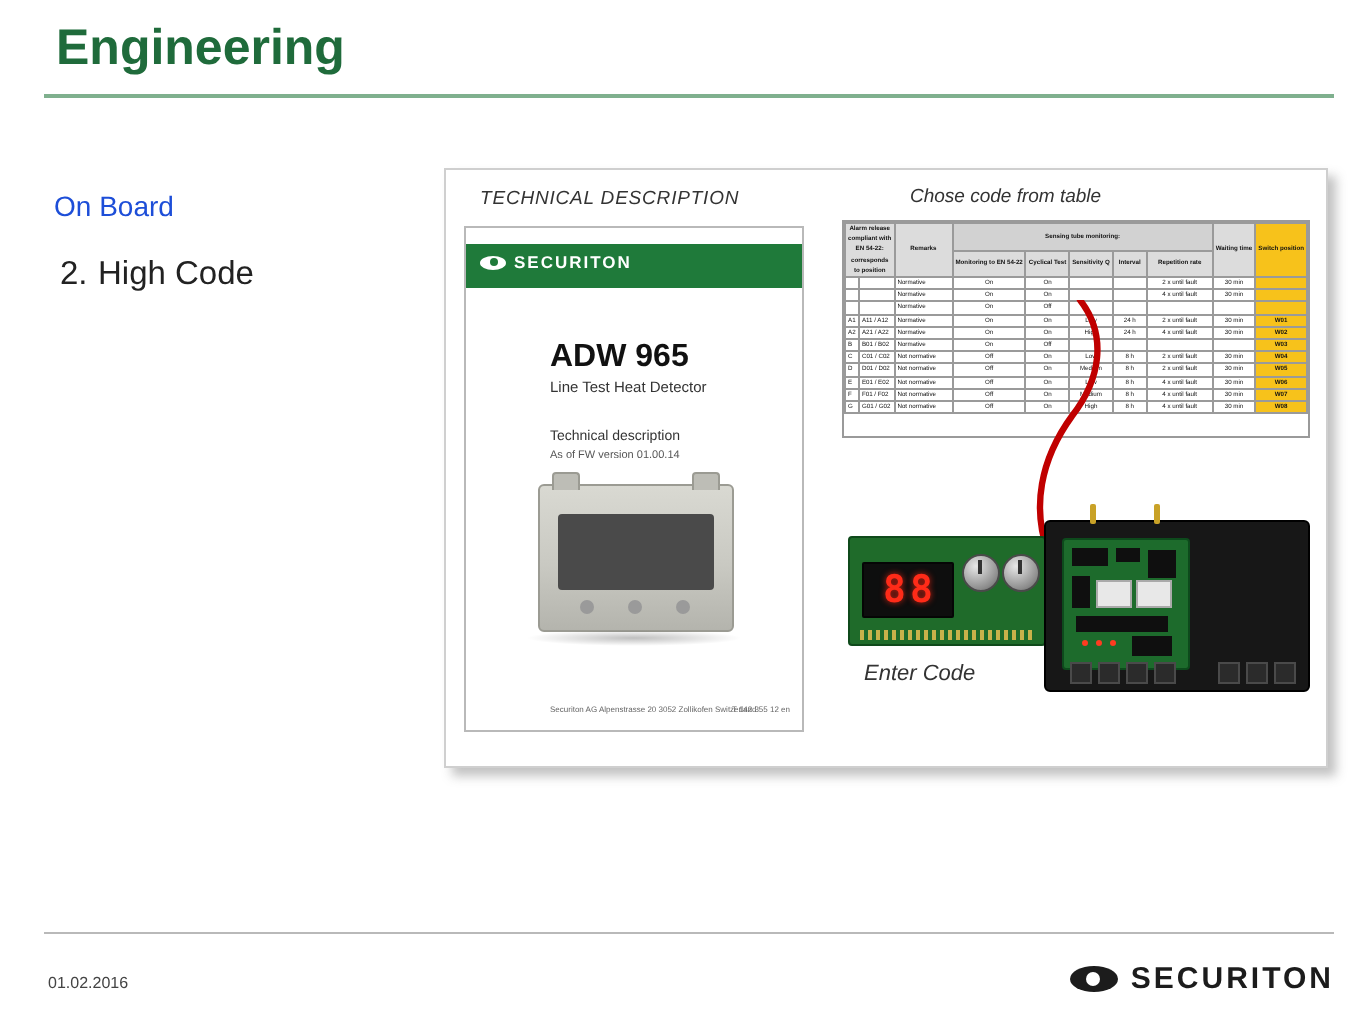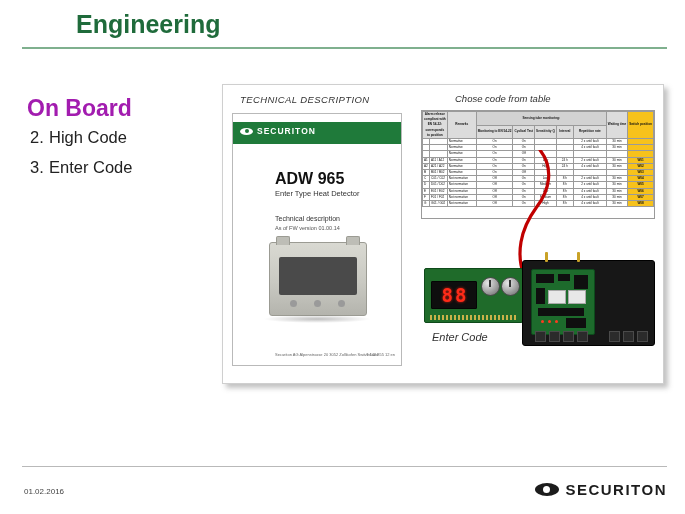--- a/index.html
+++ b/index.html
@@ -11,36 +11,35 @@
     position:relative;
   }
   
   #header{
     position:absolute;left:0;top:0;width:685px;height:52px;
   }
   #header-title{
     position:absolute;left:28px;top:10px;
     font-size:25px;font-weight:bold;color:#1f6b3b;
     letter-spacing:0px;
-    margin-left:48px;
   }
   #header-subtitle{
     position:absolute;right:14px;top:10px;
     font-size:25px;color:#3d8f5d;
     font-weight:normal;
   }
   #header-subtitle .ital{font-style:italic;font-weight:bold;}
   #header-rule{
     position:absolute;left:22px;top:47px;width:645px;height:2px;
     background:#7fb08e;
   }
   
   #onboard-title{
     position:absolute;left:27px;top:95px;
-    font-size:23px;font-weight:bold;color:#a21caf;
+    font-size:14px;font-weight:normal;color:#1d4ed8;
   }
   #steps{
     position:absolute;left:30px;top:128px;
     font-size:16.5px;color:#222222;
   }
   #steps .step{
     margin-bottom:11px;
     white-space:nowrap;
   }
   #steps .num{display:inline-block;width:19px;}
@@ -222,40 +221,37 @@
 <div id="header">
   <div id="header-title">Engineering</div>
   <div id="header-rule"></div>
 </div>
 
 <div id="onboard-title">On Board</div>
 <div id="steps">
   <div class="step">
     <span class="num">2.</span><span>High Code</span>
   </div>
-  <div class="step">
-    <span class="num">3.</span><span>Enter Code</span>
-  </div>
 </div>
 
 <div id="panel"></div>
 
 <div class="caption" id="cap-tech">TECHNICAL DESCRIPTION</div>
 <div class="caption" id="cap-chose">Chose code from table</div>
 <div class="caption" id="cap-enter">Enter Code</div>
 
 <div id="datasheet">
   <div id="ds-logo">
     <div id="ds-logo-inner">
       <span class="eye"></span>
       <span>SECURITON</span>
     </div>
   </div>
   <div id="ds-title">ADW 965</div>
-  <div id="ds-sub">Enter Type Heat Detector</div>
+  <div id="ds-sub">Line Test Heat Detector</div>
   <div id="ds-sub2">Technical description</div>
   <div id="ds-sub3">As of FW version 01.00.14</div>
 
   <div id="device">
     <div id="device-pipe-l"></div>
     <div id="device-pipe-r"></div>
     <div id="device-face"></div>
     <div class="dev-btn" style="left:20px;top:57px;"></div>
     <div class="dev-btn" style="left:44px;top:57px;"></div>
     <div class="dev-btn" style="left:68px;top:57px;"></div>

